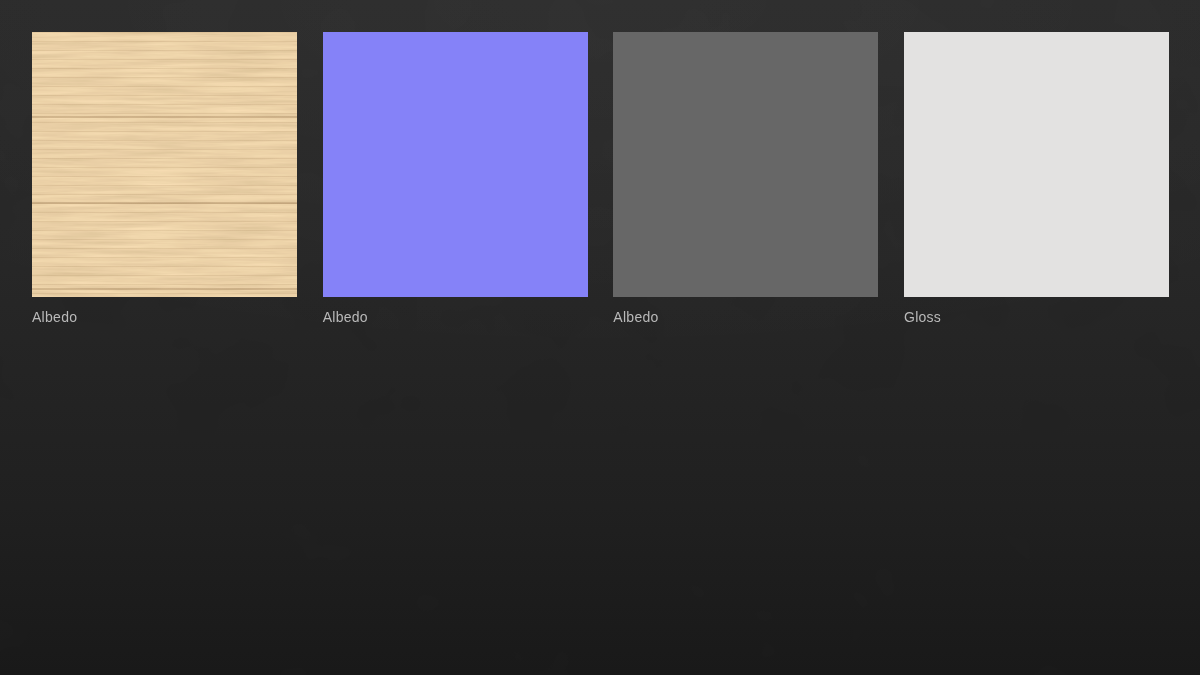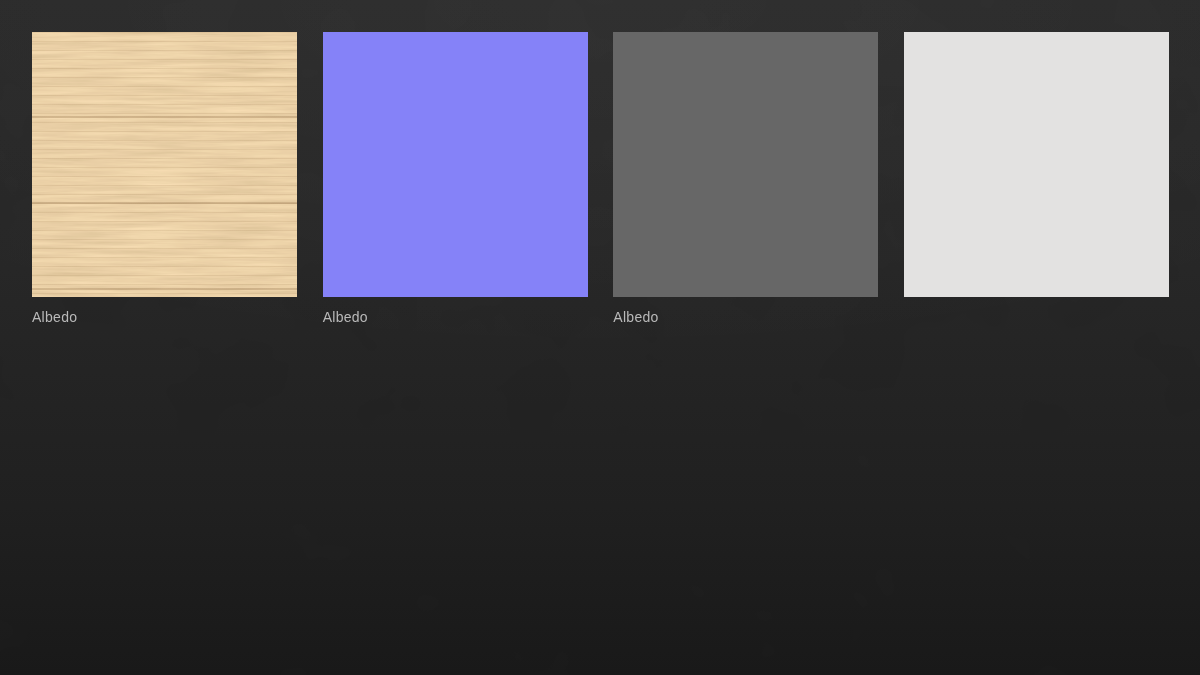--- a/index.html
+++ b/index.html
@@ -105,15 +105,16 @@
     <div class="tile-label">Albedo</div>
   </div>
 
   <div class="tile">
     <div class="swatch" style="background: rgb(103, 103, 103);"></div>
     <div class="tile-label">Albedo</div>
   </div>
 
   <div class="tile">
     <div class="swatch" style="background: rgb(227, 226, 225);"></div>
+    <div class="tile-label">Gloss</div>
   </div>
 
 </main>
 
 </body></html>

